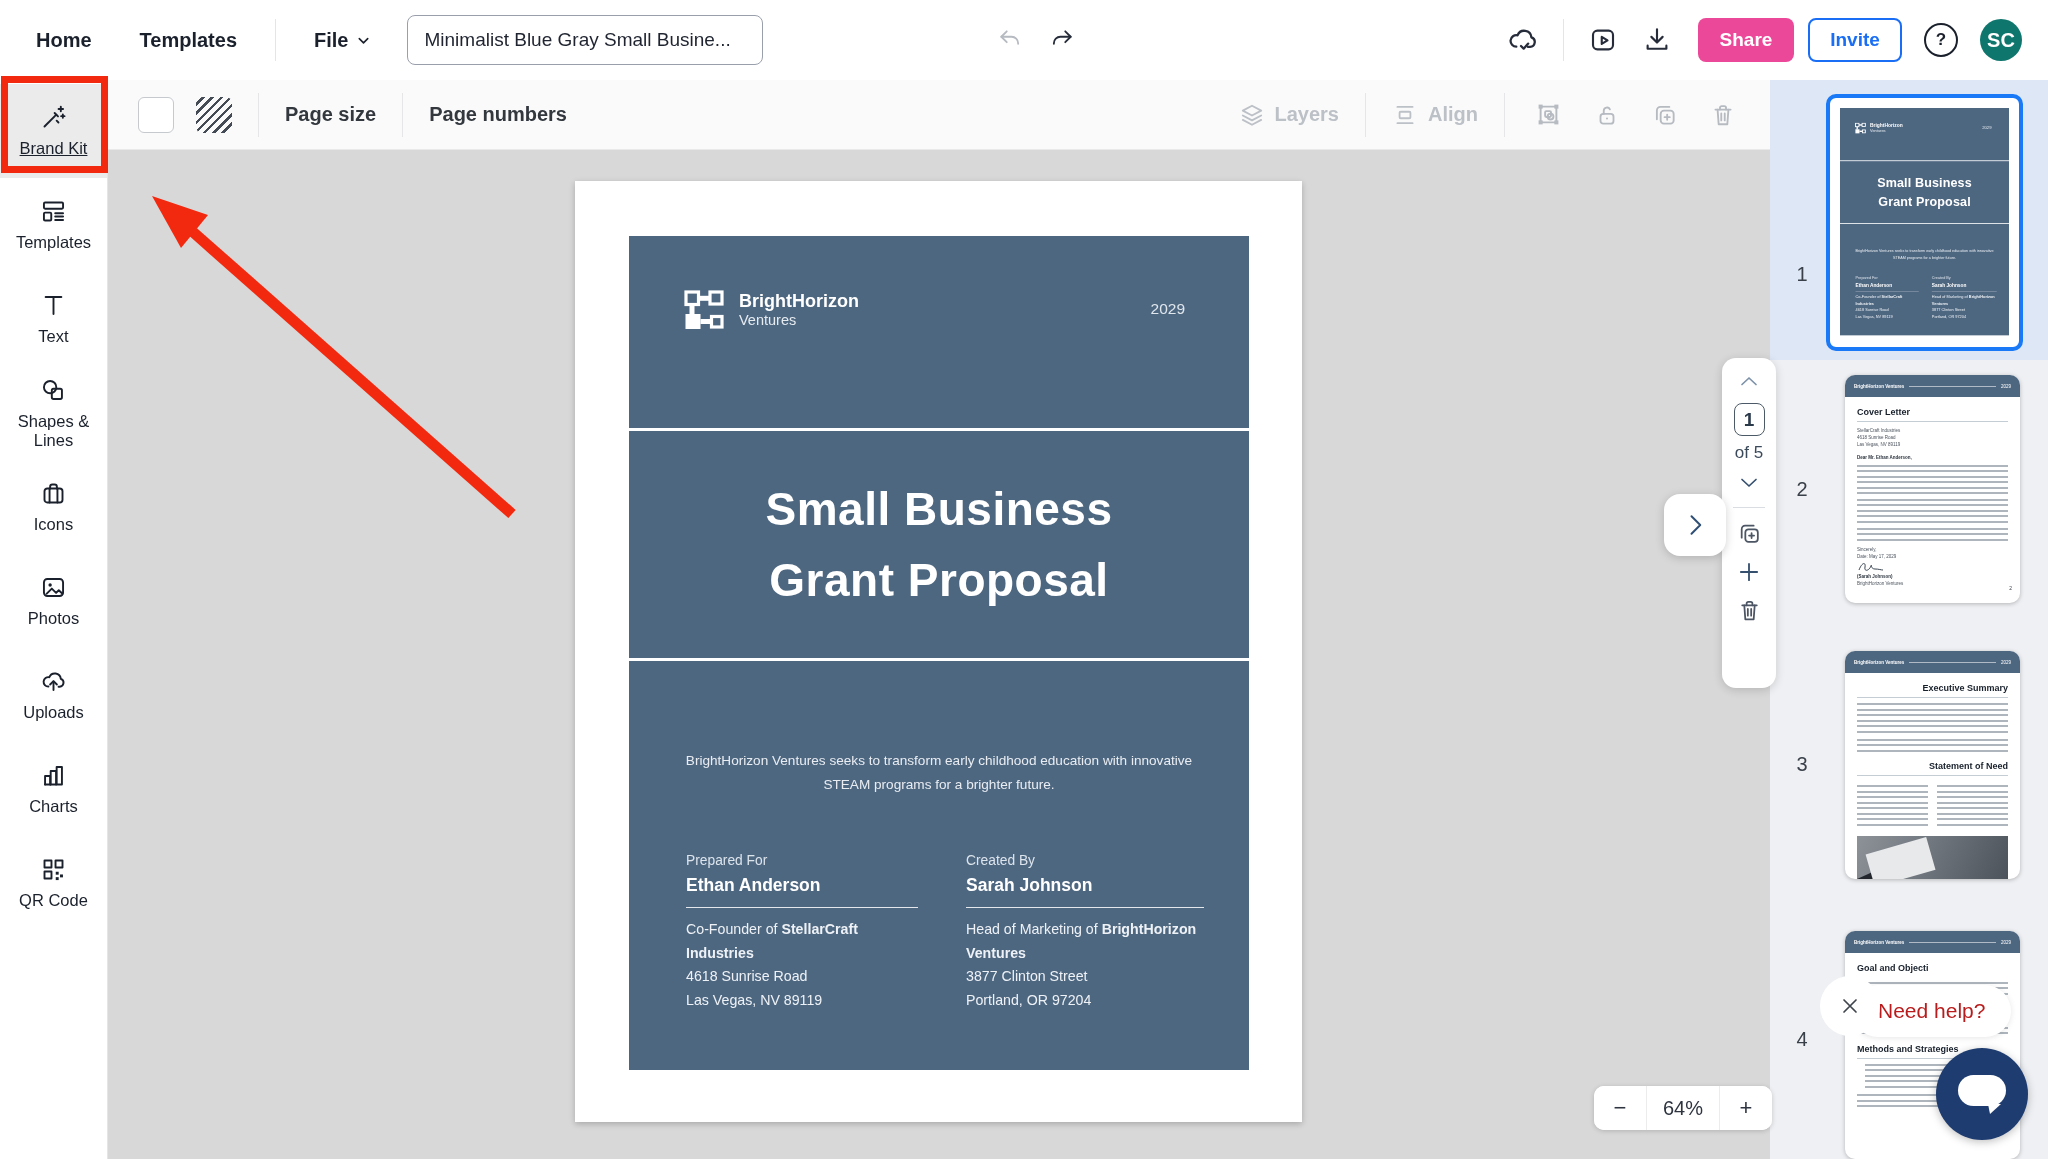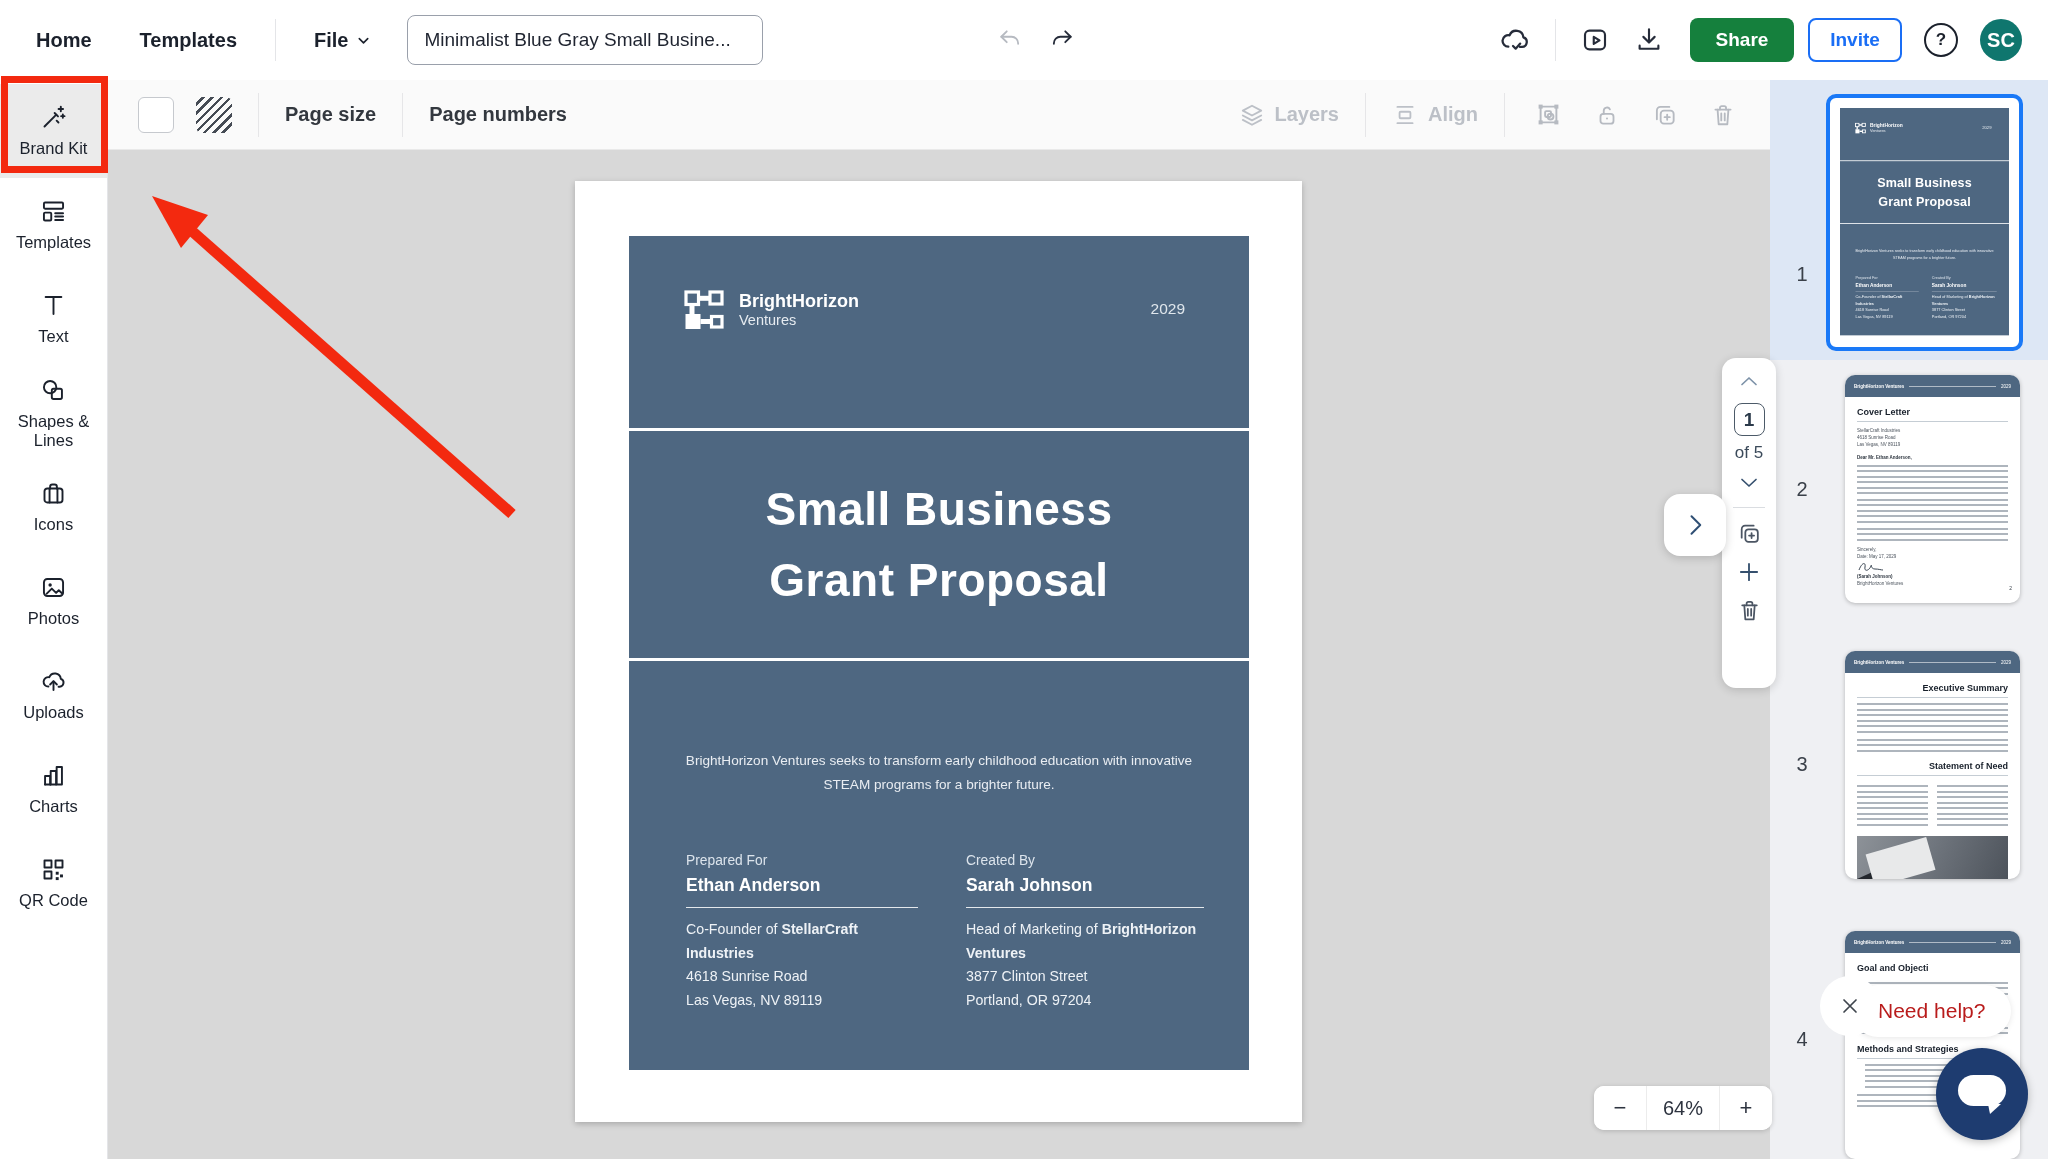--- a/index.html
+++ b/index.html
@@ -10,40 +10,40 @@
 
   
   .topbar { position:absolute; left:0; top:0; width:2048px; height:80px; background:#fff; display:flex; align-items:center; padding:0 26px 0 36px; z-index:10; }
   .nav-link { font-size:20px; font-weight:700; color:#1b212c; cursor:pointer; }
   .vdiv { width:1px; height:42px; background:#e4e5e8; }
   .file-btn { display:flex; align-items:center; gap:8px; font-size:20px; font-weight:700; }
   .title-input { width:356px; height:50px; border:1.6px solid #9aa0ab; border-radius:8px; font-size:19px; color:#1f2430; padding:0 16px; font-family:"Liberation Sans",sans-serif; background:#fff; }
   .icon-btn { background:none; border:none; cursor:pointer; color:#262c3a; display:flex; align-items:center; justify-content:center; padding:4px; }
   .icon-btn.disabled { color:#b6bac1; }
   .btn { height:44px; border-radius:8px; font-size:19px; font-weight:700; cursor:pointer; display:flex; align-items:center; justify-content:center; font-family:"Liberation Sans",sans-serif; }
-  .btn-share { width:104px; background:#15803d; color:#fff; border:none; }
+  .btn-share { width:96px; background:#ec4899; color:#fff; border:none; }
   .btn-invite { width:94px; background:#fff; color:#1a6ef5; border:2px solid #1a6ef5; }
   .help-btn { width:34px; height:34px; border-radius:50%; border:2.5px solid #1b212c; background:#fff; font-size:17px; font-weight:700; color:#1b212c; display:flex; align-items:center; justify-content:center; cursor:pointer; }
   .avatar { width:42px; height:42px; border-radius:50%; background:#0f766e; color:#fff; font-size:20px; font-weight:700; display:flex; align-items:center; justify-content:center; cursor:pointer; }
 
   
   .toolbar { position:absolute; left:108px; top:80px; width:1662px; height:70px; background:#fafafa; border-bottom:1px solid #e9e9e9; display:flex; align-items:center; padding:0 30px; z-index:4; }
   .swatch { width:36px; height:36px; border-radius:6px; cursor:pointer; }
   .swatch-plain { background:#fff; border:1.5px solid #c6c9ce; }
   .swatch-stripes { background:repeating-linear-gradient(135deg, transparent 0 4px, #454b54 4px 6.5px); border:none; margin-left:22px; }
   .tb-label { font-size:20px; font-weight:700; color:#33383f; cursor:pointer; }
   .tb-div { width:1px; height:44px; background:#e6e6e8; margin:0 26px; }
   .tb-right { margin-left:auto; display:flex; align-items:center; color:#bcc0c7; }
   .tb-right .tb-label { color:#bcc0c7; cursor:default; }
   .tb-icon { display:flex; align-items:center; gap:10px; }
 
   
   .sidebar { position:absolute; left:0; top:80px; width:108px; height:1079px; background:#fff; border-right:1px solid #e4e5e8; z-index:5; display:flex; flex-direction:column; padding-top:4px; }
   .s-item { min-height:94px; display:flex; flex-direction:column; align-items:center; justify-content:center; gap:8px; cursor:pointer; color:#1b212c; padding:6px 4px; }
-  .s-item.active { background:#ebebeb; }
+  .s-item.active { background:#ebebeb;text-decoration:underline; }
   .s-item .lbl { font-size:16.5px; line-height:1.12; text-align:center; }
 
   
   .page { position:absolute; left:575px; top:181px; width:727px; height:941px; background:#fff; box-shadow:0 2px 6px rgba(0,0,0,.22); z-index:1; }
   .coverbox { width:620px; height:834px; background:#4e6781; color:#fff; }
   .cover-pos { position:absolute; left:54px; top:55px; }
   .c-head { height:195px; border-bottom:3px solid #fff; position:relative; }
   .c-logo { position:absolute; left:54px; top:53px; }
   .c-brand { position:absolute; left:110px; top:55px; }
   .c-brand .b1 { font-size:18px; font-weight:700; line-height:21px; }

